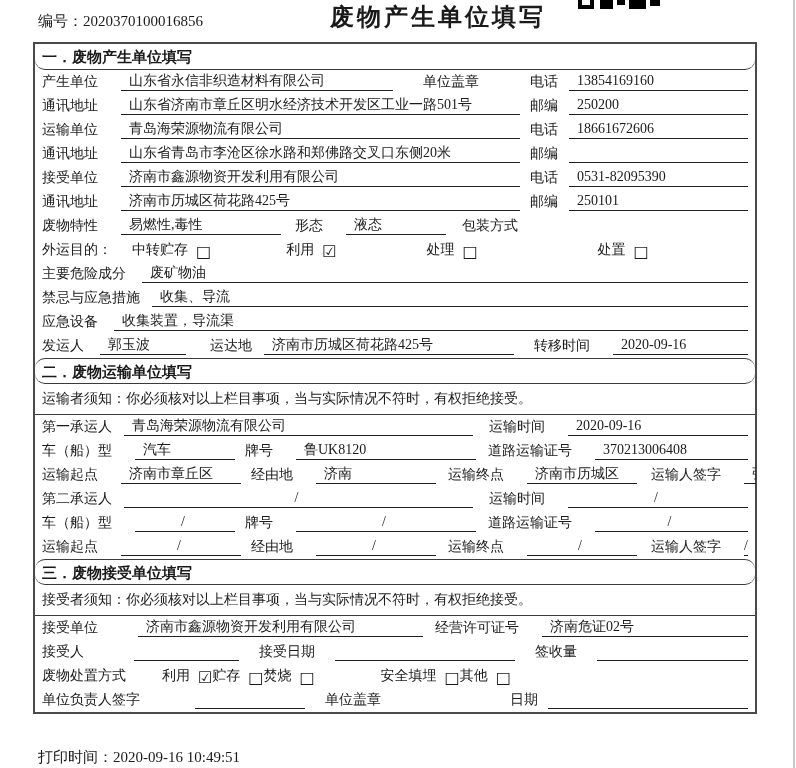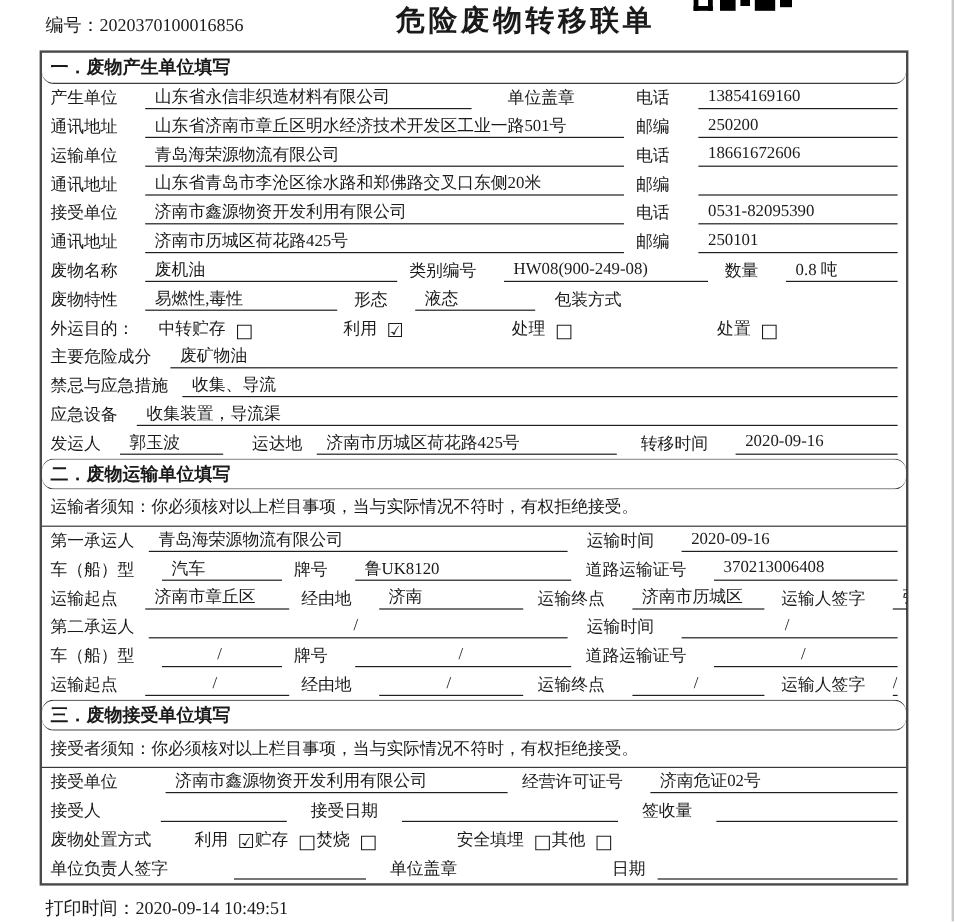--- a/index.html
+++ b/index.html
@@ -33,21 +33,21 @@
   .notice { height:31px; display:flex; align-items:center; padding:0 7px; font-size:14px;
             border-bottom:1px solid #3a3a3a; }
 
   .lb { white-space:nowrap; flex:none; }
   .uv { border-bottom:1px solid #1f1f1f; padding:0 4px 0 8px; white-space:nowrap; overflow:hidden;
         flex:none; min-height:18px; }
   .fill { flex:1 1 auto; }
   .ctr { text-align:center; padding-left:0; }
 
   .rcol { width:218px; flex:none; display:flex; align-items:flex-end; margin-left:10px; }
-  .rcol .lb { margin-right:24px; }
+  .rcol .lb { margin-right:11px; }
 
   .cbg { display:flex; align-items:flex-end; flex:none; }
   .cb  { margin-left:8px; font-size:16px; line-height:15px; font-family:"DejaVu Sans",sans-serif; }.ml8{margin-left:23px}.ml10{margin-left:10px}.ml12{margin-left:12px}
   .ml14{margin-left:14px}.ml16{margin-left:16px}.ml20{margin-left:20px}.ml24{margin-left:24px}
   .ml30{margin-left:30px}.ml36{margin-left:36px}.ml40{margin-left:40px}.ml50{margin-left:50px}
   .ml55{margin-left:55px}.ml62{}.ml66{margin-left:66px}.ml75{margin-left:75px}
   .ml90{margin-left:90px}.ml120{margin-left:120px}.w86{width:86px}.w100{width:100px}.w105{width:105px}.w110{width:110px}
   .w120{width:120px}.w160{width:160px}.w170{width:170px}.w180{width:180px}
   .w200{width:200px}.w210{width:210px}.w250{width:250px}.w272{width:272px}.w285{width:285px}
 
@@ -55,21 +55,21 @@
 </style>
 </head>
 <body>
 
 <div class="page-right-line"></div>
 
 <div class="topbar">
   <div class="serial">
     <span>编号：</span><span class="num">2020370100016856</span>
   </div>
-  <div class="doc-title">危险废物转移联单</div>
+  <div class="doc-title">废物产生单位填写</div>
   <div class="qr">
     <div class="qa"></div>
       <div class="qb"></div>
       <div class="qc"></div>
       <div class="qd"></div>
       <div class="qe"></div>
   </div>
 </div>
 
 <div class="form-box">
@@ -125,28 +125,20 @@
 
   <div class="row">
     <span class="lb">通讯地址</span>
     <span class="uv fill ml8">济南市历城区荷花路425号</span>
     <span class="rcol">
       <span class="lb">邮编</span>
       <span class="uv fill">250101</span>
     </span>
   </div>
 
-  <div class="row">
-    <span class="lb">废物名称</span>
-    <span class="uv w210 ml8">废机油</span>
-    <span class="lb ml10">类别编号</span>
-    <span class="uv w170 ml8">HW08(900-249-08)</span>
-    <span class="lb ml14">数量</span>
-    <span class="uv fill ml8">0.8 吨</span>
-  </div>
 
   <div class="row">
     <span class="lb">废物特性</span>
     <span class="uv w160 ml8">易燃性,毒性</span>
     <span class="lb ml14">形态</span>
     <span class="uv w100 ml8">液态</span>
     <span class="lb ml16">包装方式</span>
   </div>
 
   <div class="row">
@@ -300,14 +292,14 @@
     <span class="uv w110 ml55"></span>
     <span class="lb ml20">单位盖章</span>
     <span class="fill"></span>
     <span class="lb">日期</span>
     <span class="uv w200 ml10"></span>
   </div>
 
 </div>
 
 <div class="print-line">
-  <span>打印时间：</span><span>2020-09-14 10:49:51</span>
+  <span>打印时间：</span><span>2020-09-16 10:49:51</span>
 </div>
 
 </body></html>

